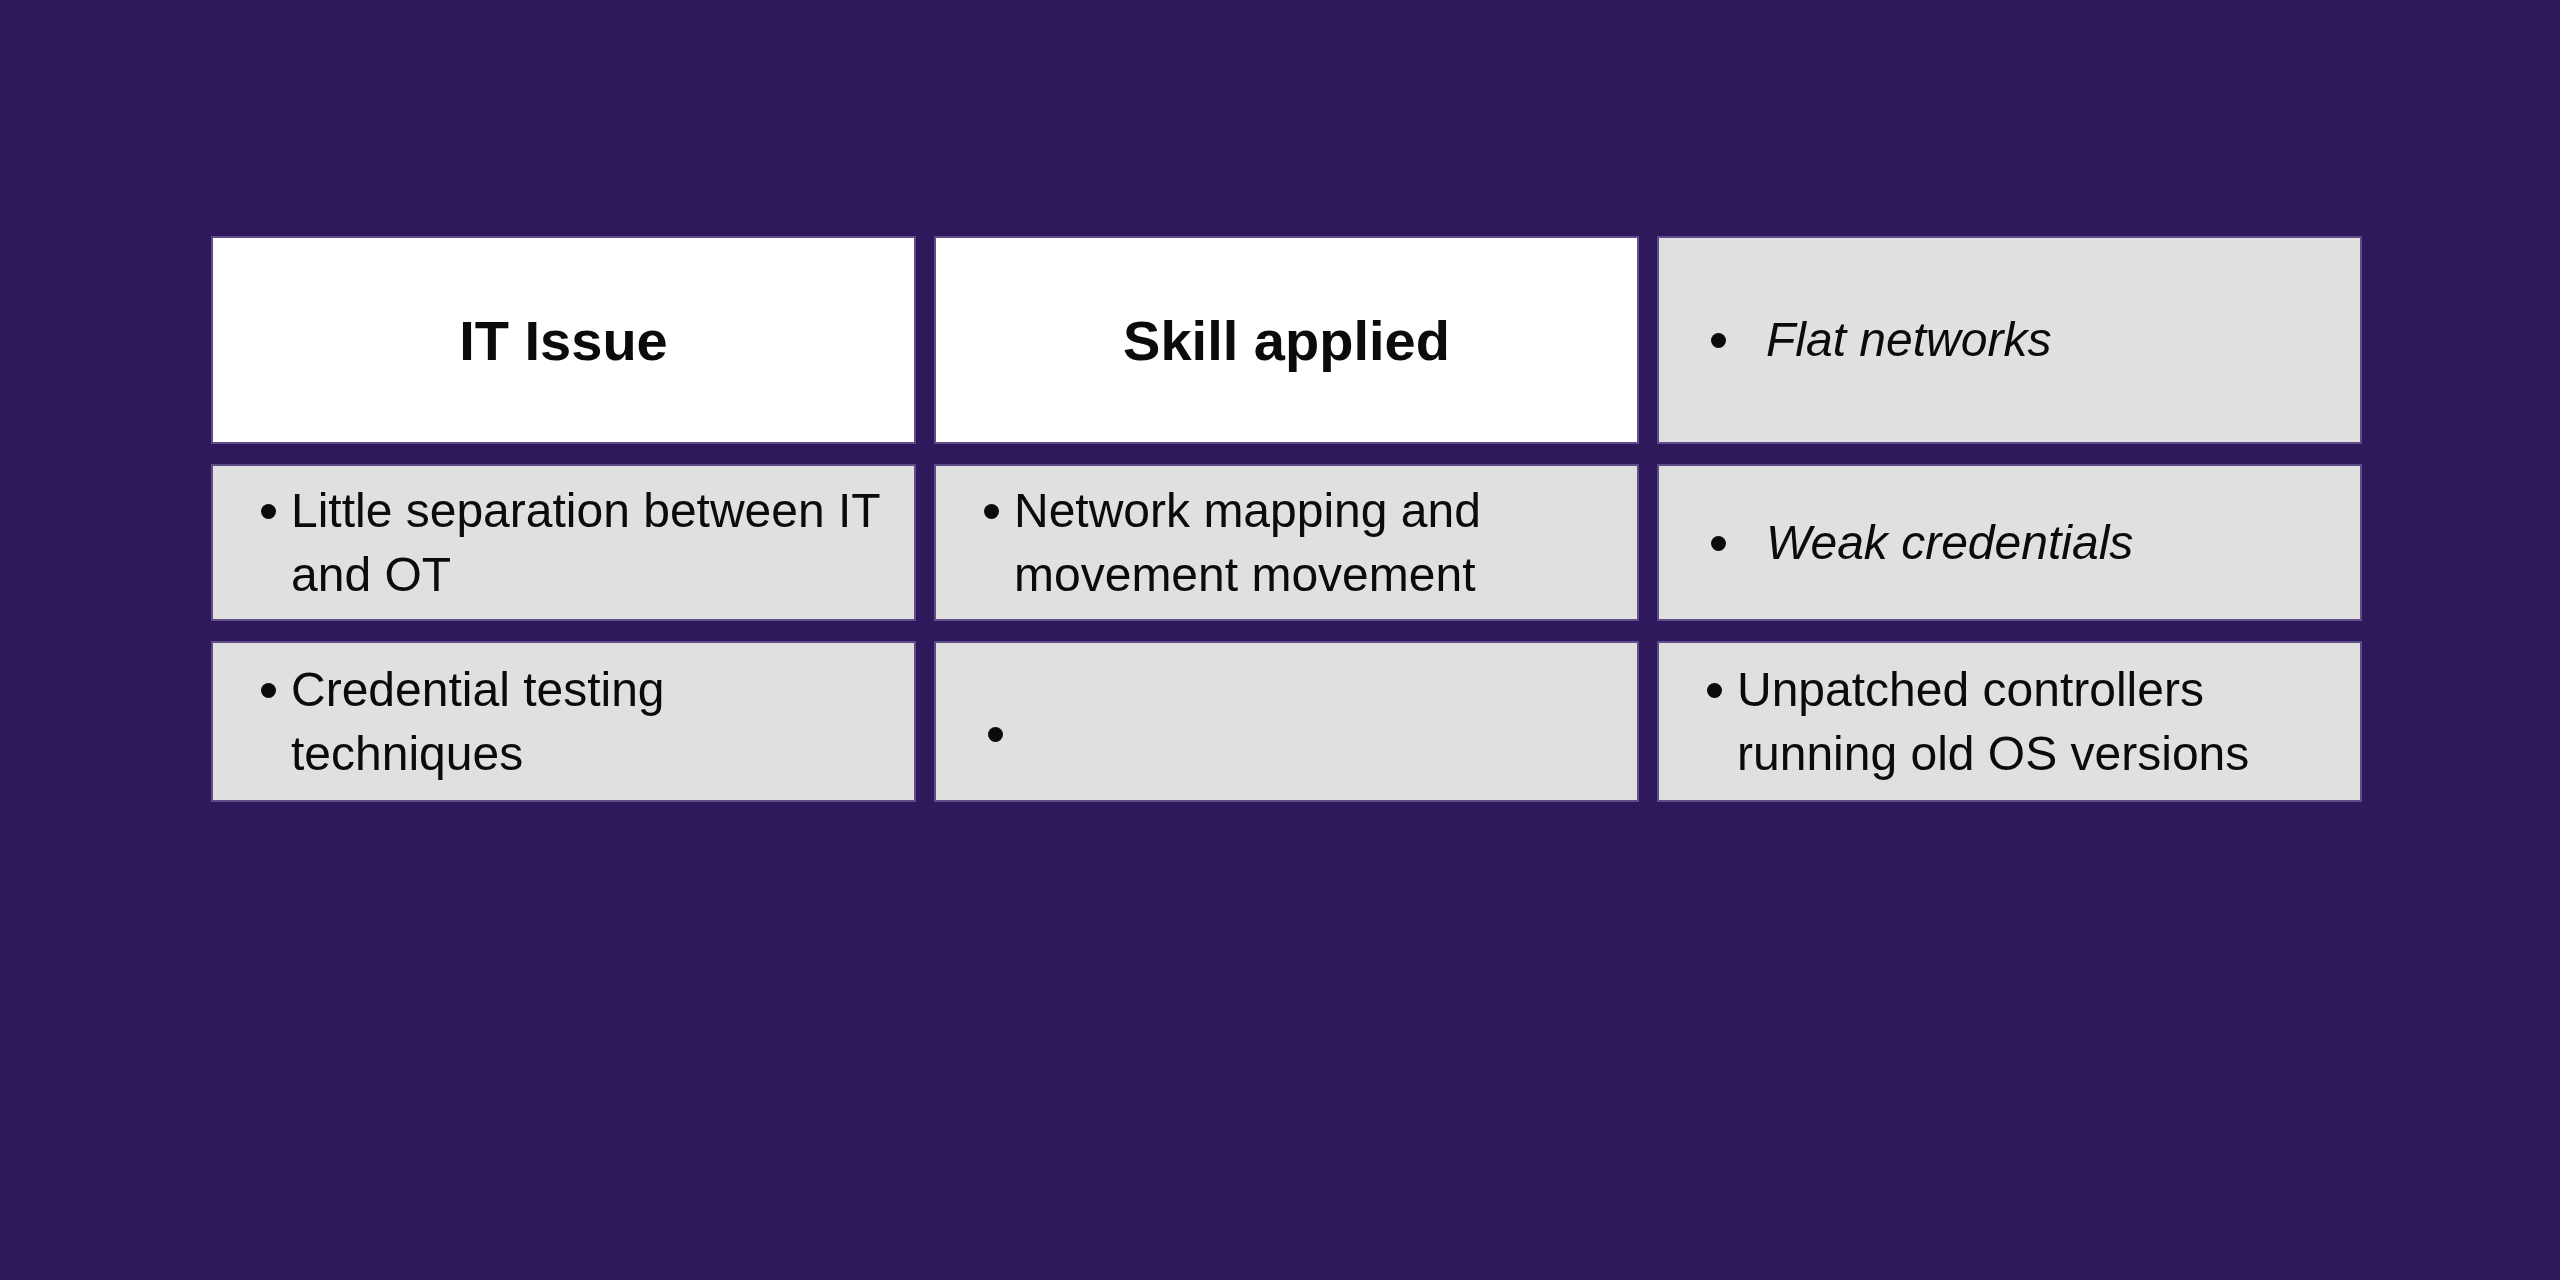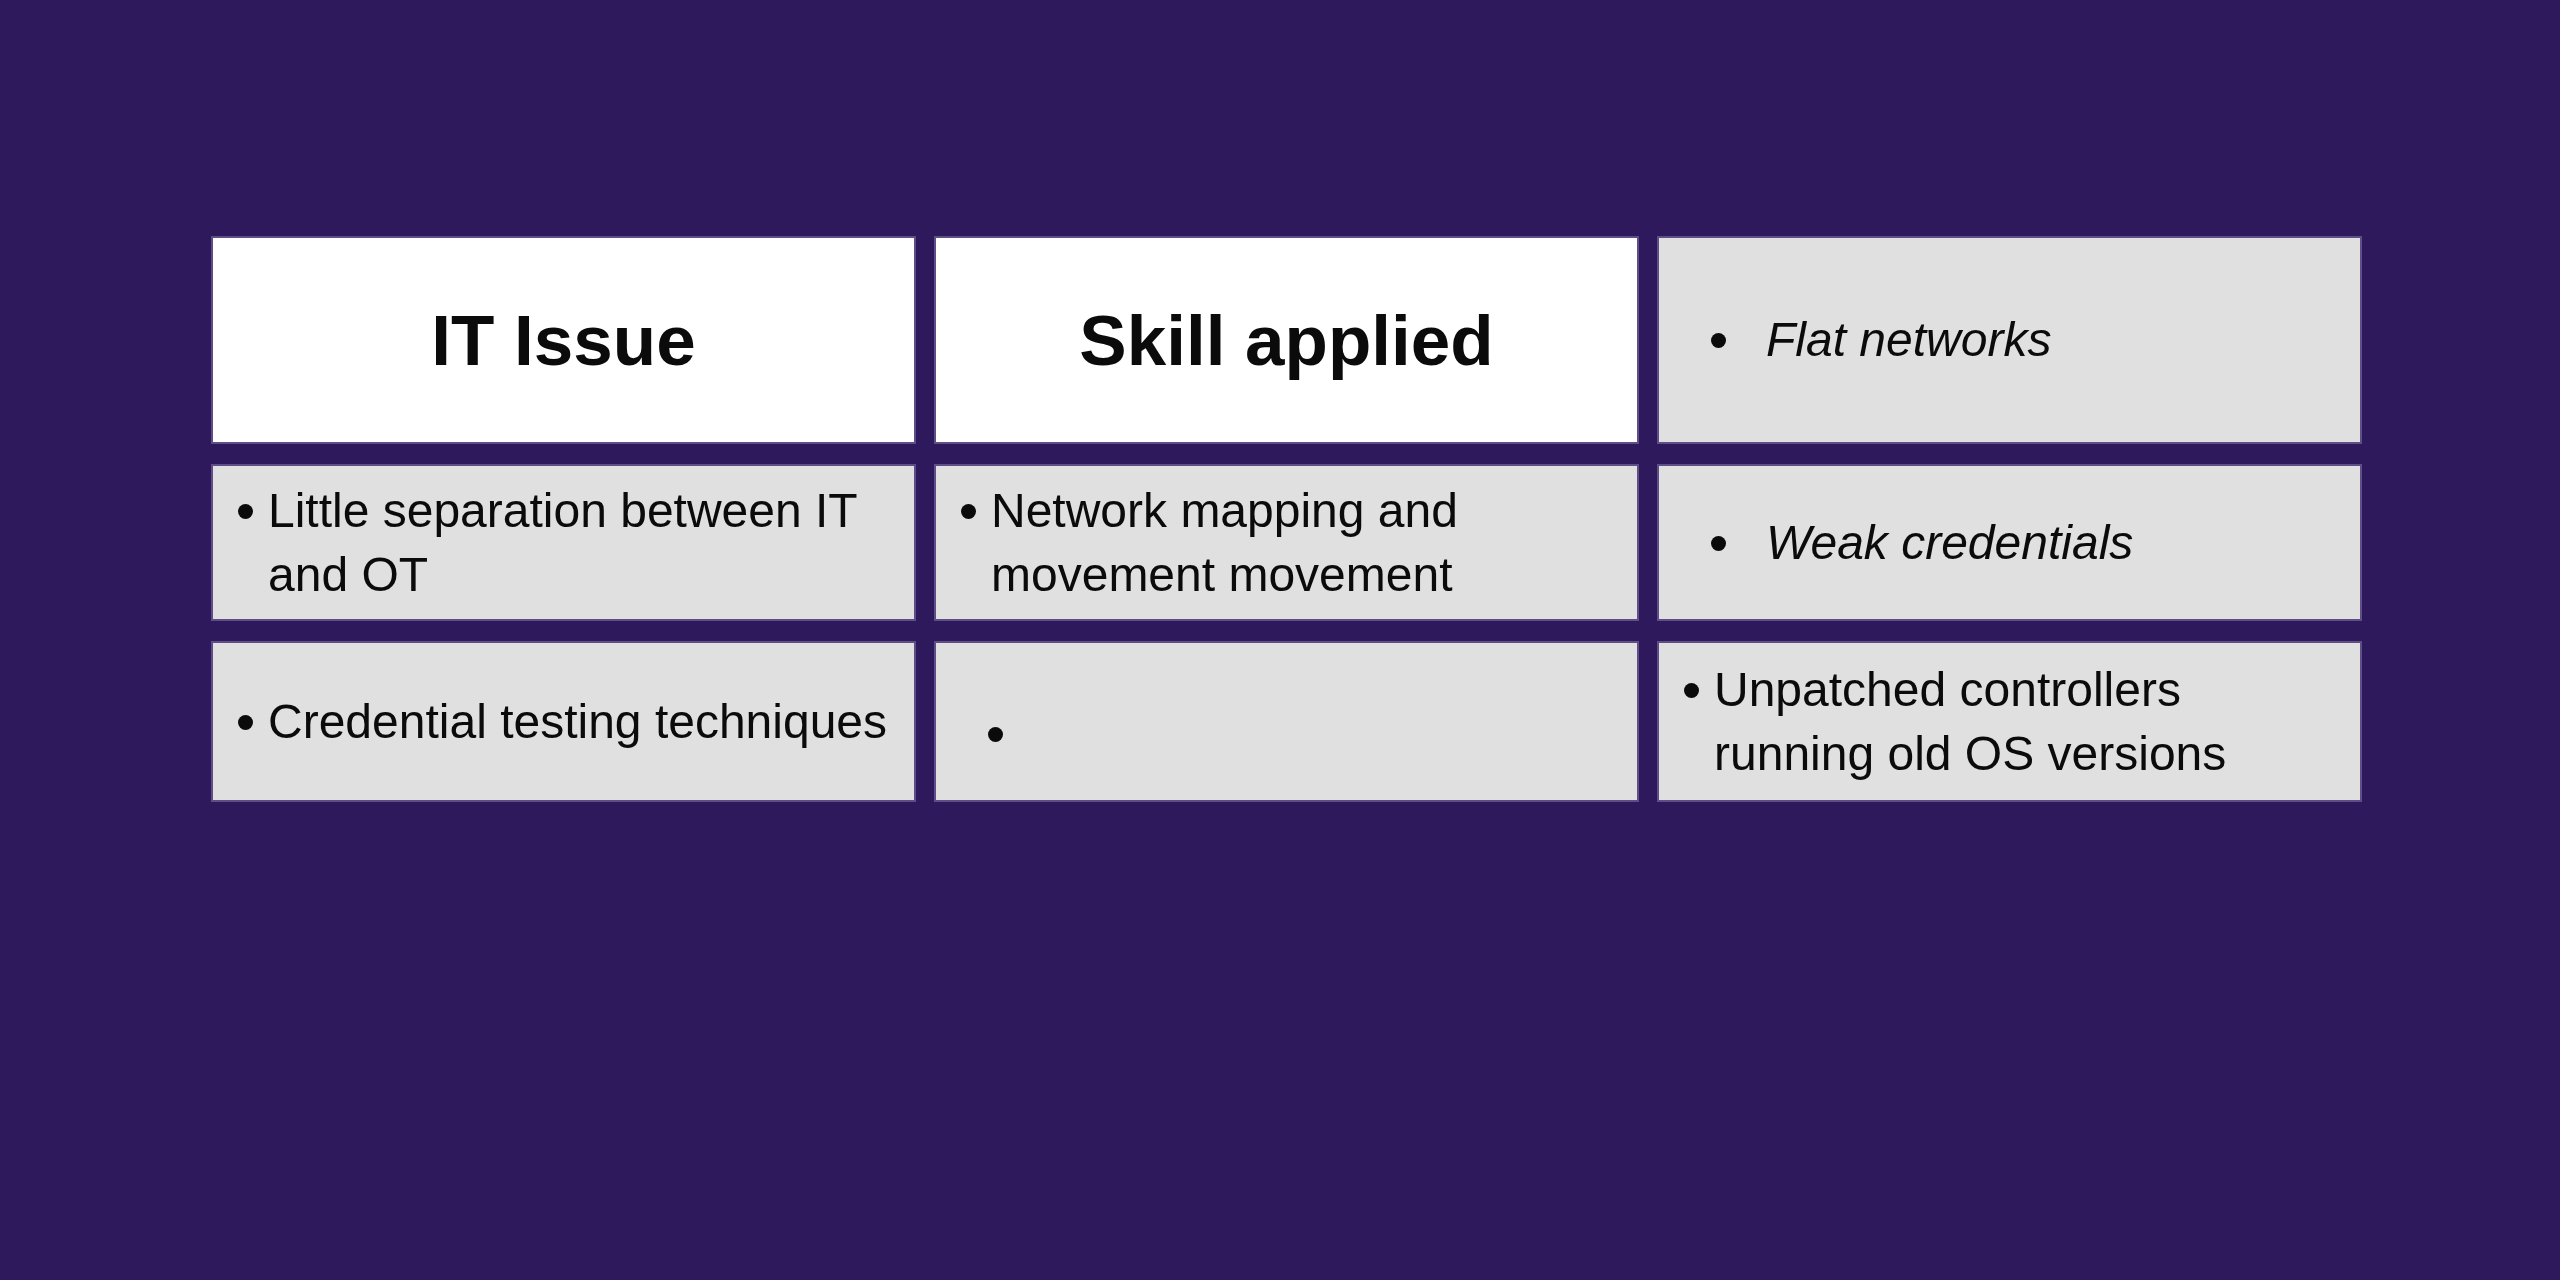--- a/index.html
+++ b/index.html
@@ -23,35 +23,35 @@
   }
   .cell {
     box-shadow: 0 0 0 2px rgba(197, 190, 222, 0.32);
   }
   .header {
     background: var(--header-bg, #FFFFFF);
     display: flex;
     align-items: center;
     justify-content: center;
     font-weight: bold;
-    font-size: 71px;
+    font-size: 56px;
     color: var(--text, #0B0B0B);
   }
   .body {
     background: var(--cell-bg, #E0E0E0);
     display: flex;
     align-items: center;
     font-size: 48px;
     line-height: 64px;
     color: var(--text, #0B0B0B);
   }
   .item { display: flex; align-items: flex-start; }
   .colA .item { padding-left: 52px; font-style: italic; }
   .colA .dot  { margin-right: 40px; }
-  .colB .item { padding-left: 25px; }
+  .colB .item { padding-left: 48px; }
   .colB .dot  { margin-right: 15px; }
   .dot {
     flex: none;
     width: 15px;
     height: 15px;
     border-radius: 50%;
     background: var(--text, #0B0B0B);
     margin-top: 25px;
   }
   .txt {

